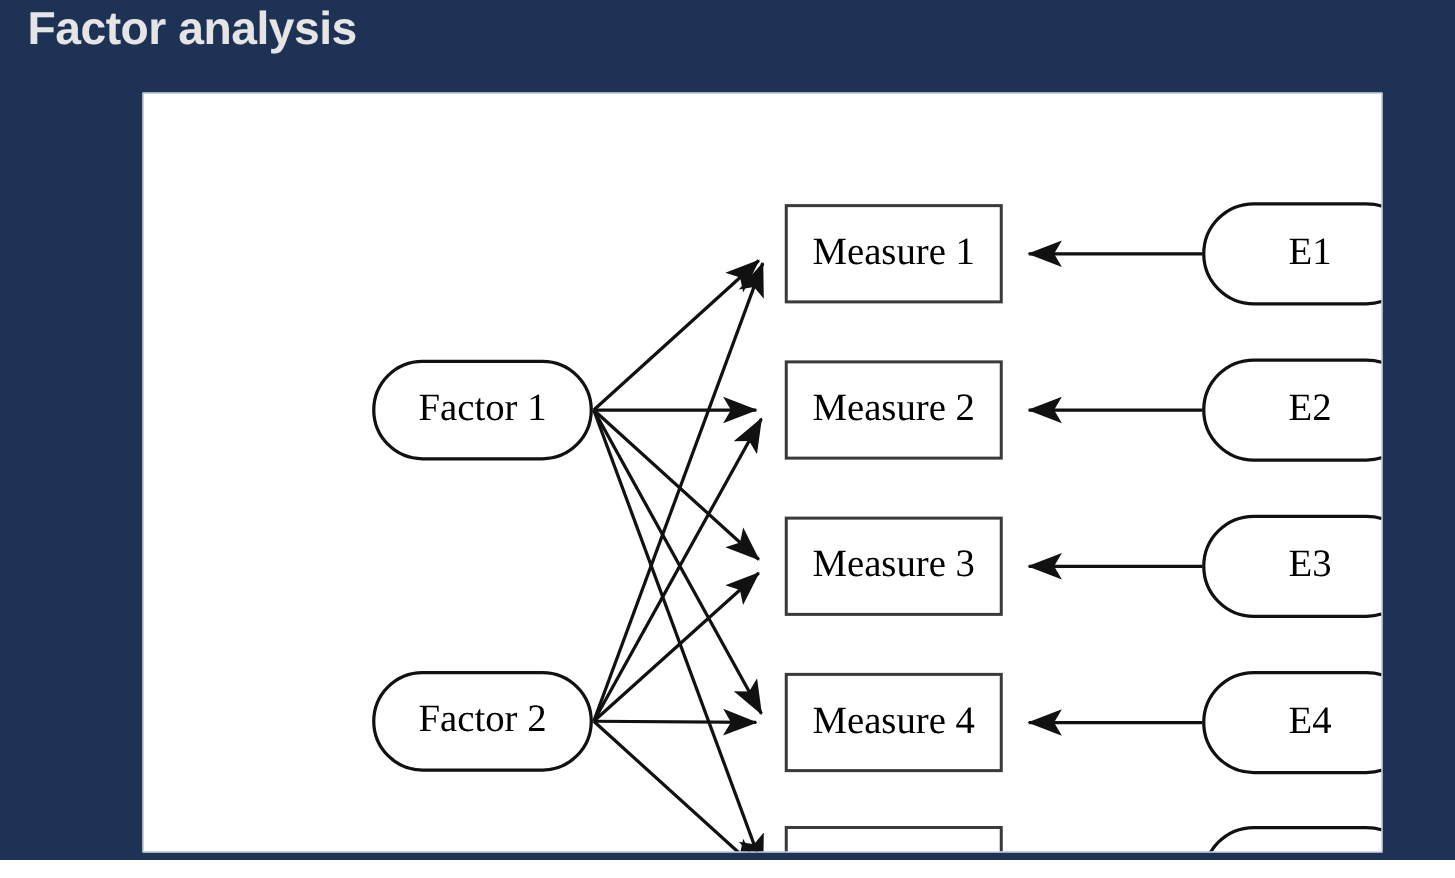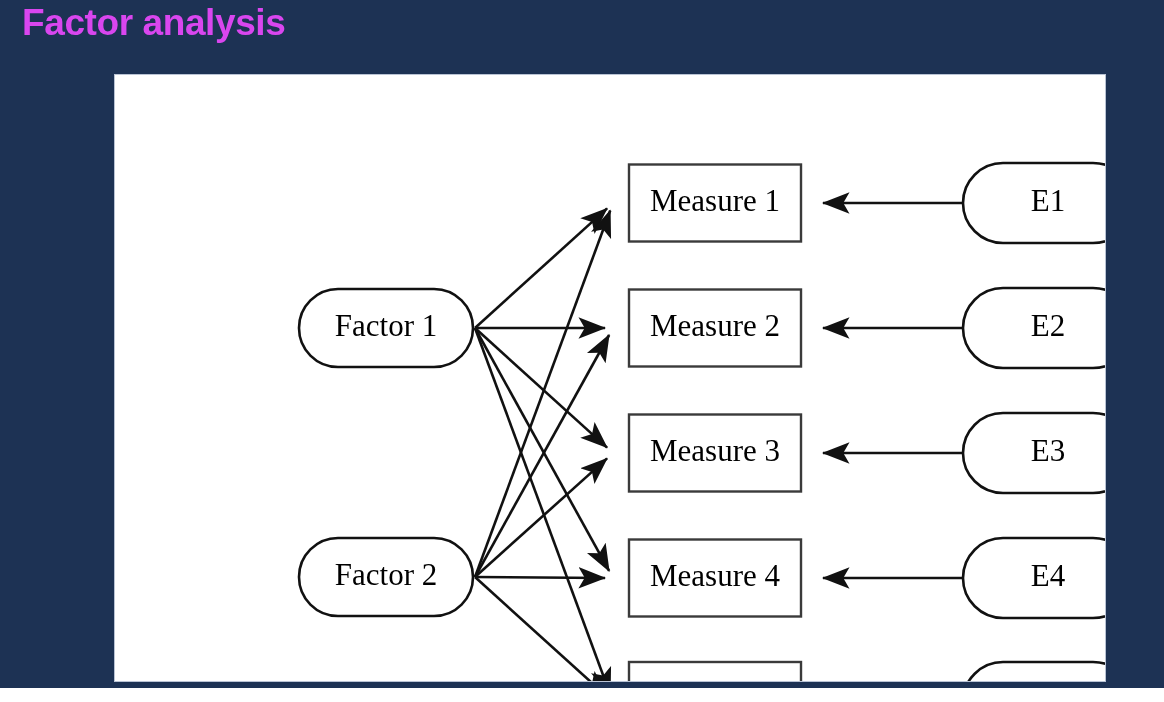--- a/index.html
+++ b/index.html
@@ -21,21 +21,21 @@
     box-sizing: border-box;
   }
   #slide-title {
     position: absolute;
     left: 22px;
     top: 2px;
     font-family: "Liberation Sans", sans-serif;
     font-size: 37px;
     font-weight: bold;
     letter-spacing: -0.4px;
-    color: #d946ef;
+    color: #e5e5e5;
     white-space: nowrap;
   }
   #figure-panel {
     position: absolute;
     left: 114px;
     top: 74px;
     width: 992px;
     height: 608px;
     background: #ffffff;
     border: 1px solid #b9c3d4;

